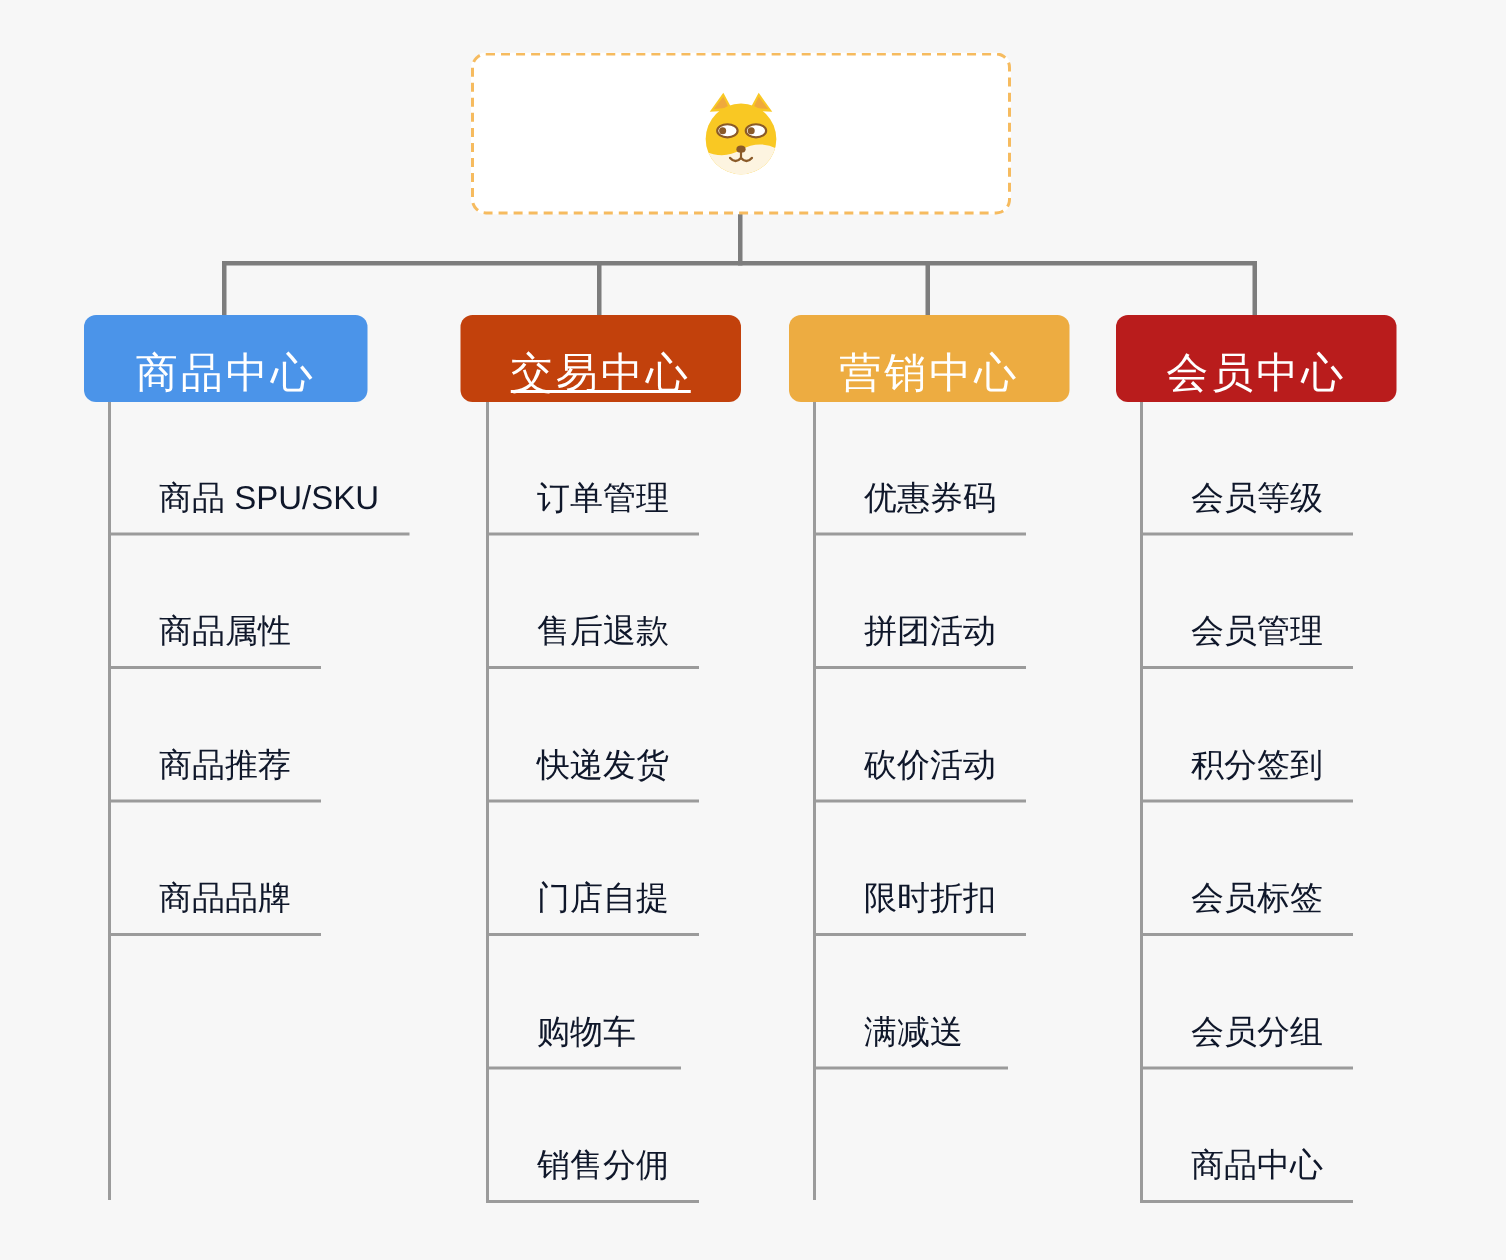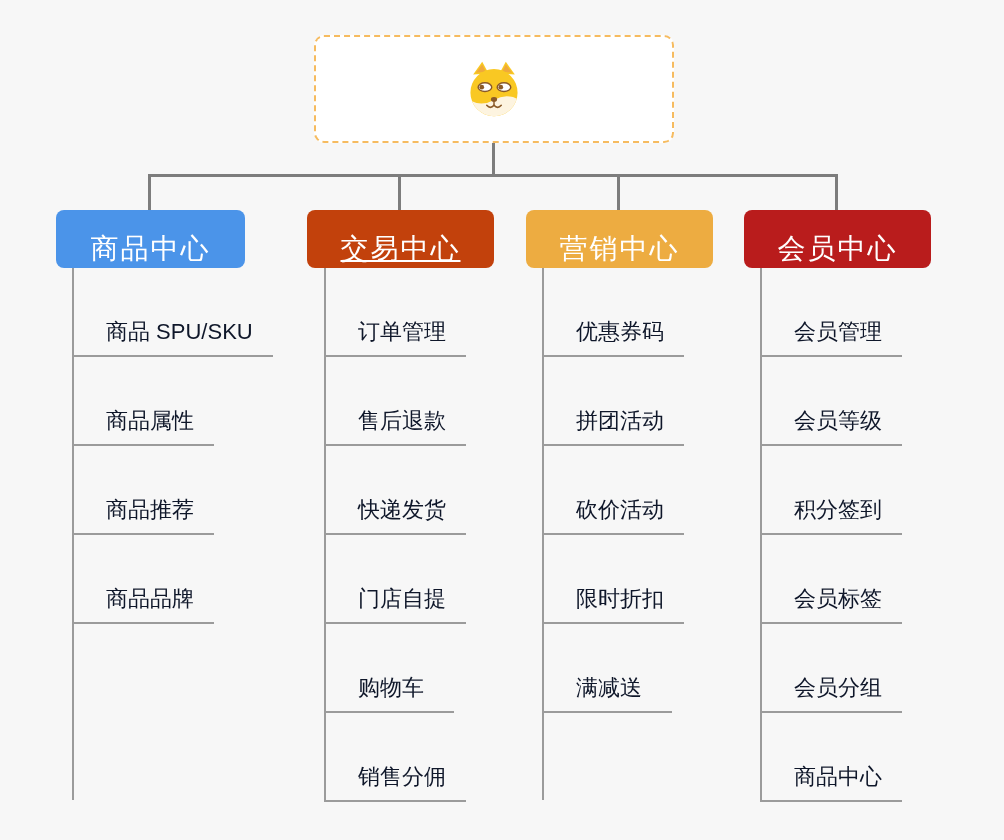--- a/index.html
+++ b/index.html
@@ -212,26 +212,26 @@
         <span>限时折扣</span>
       </div>
     <div class="item">
         <span>满减送</span>
       </div>
   </div>
 
   <div class="column col-4">
     <div class="spine"></div>
     <div class="item">
+        <span>会员等级</span>
+      </div>
+    <div class="item">
         <span>会员管理</span>
       </div>
     <div class="item">
-        <span>会员等级</span>
-      </div>
-    <div class="item">
         <span>积分签到</span>
       </div>
     <div class="item">
         <span>会员标签</span>
       </div>
     <div class="item">
         <span>会员分组</span>
       </div>
     <div class="item">
         <span>商品中心</span>

